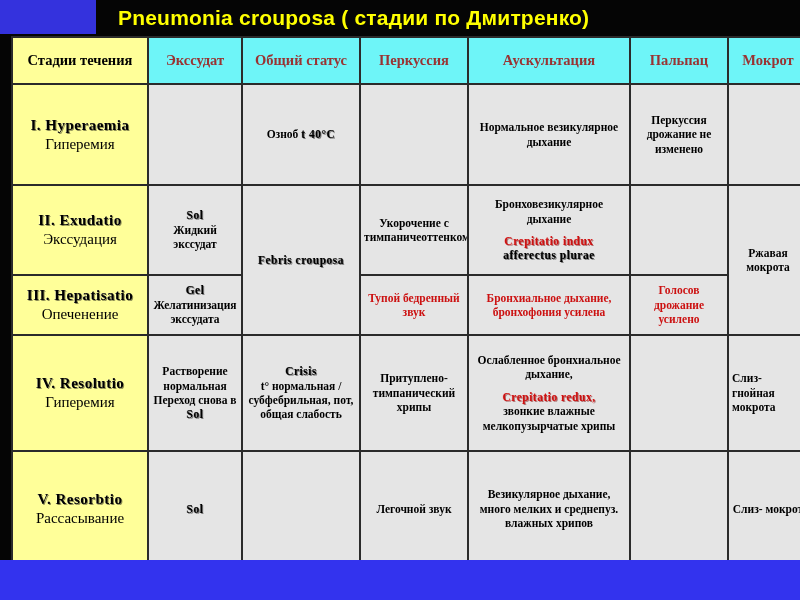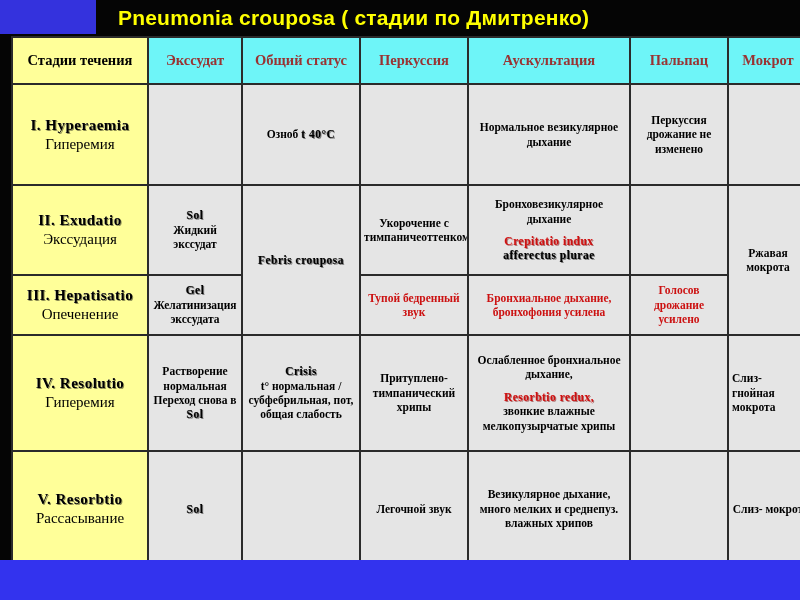--- a/index.html
+++ b/index.html
@@ -158,21 +158,21 @@
         <span class="blk">Переход снова в</span>
         <span class="fancy blk">Sol</span>
       </td>
       <td>
         <span class="fancy blk">Crisis</span>
         <span>t° нормальная /субфебрильная, пот, общая слабость</span>
       </td>
       <td>Притуплено-тимпанический хрипы</td>
       <td>
         <span class="blk">Ослабленное бронхиальное дыхание,</span>
-        <span class="red-fancy blk">Resorbtio redux,</span>
+        <span class="red-fancy blk">Crepitatio redux,</span>
         <span class="blk">звонкие влажные мелкопузырчатые хрипы</span>
       </td>
       <td></td>
       <td class="align-left">Слиз- гнойная мокрота</td>
     </tr>
 
     <tr style="height:116px">
       <td class="stage">
         <span class="stage-latin blk">V. Resorbtio</span>
         <span class="stage-ru blk">Рассасывание</span>

